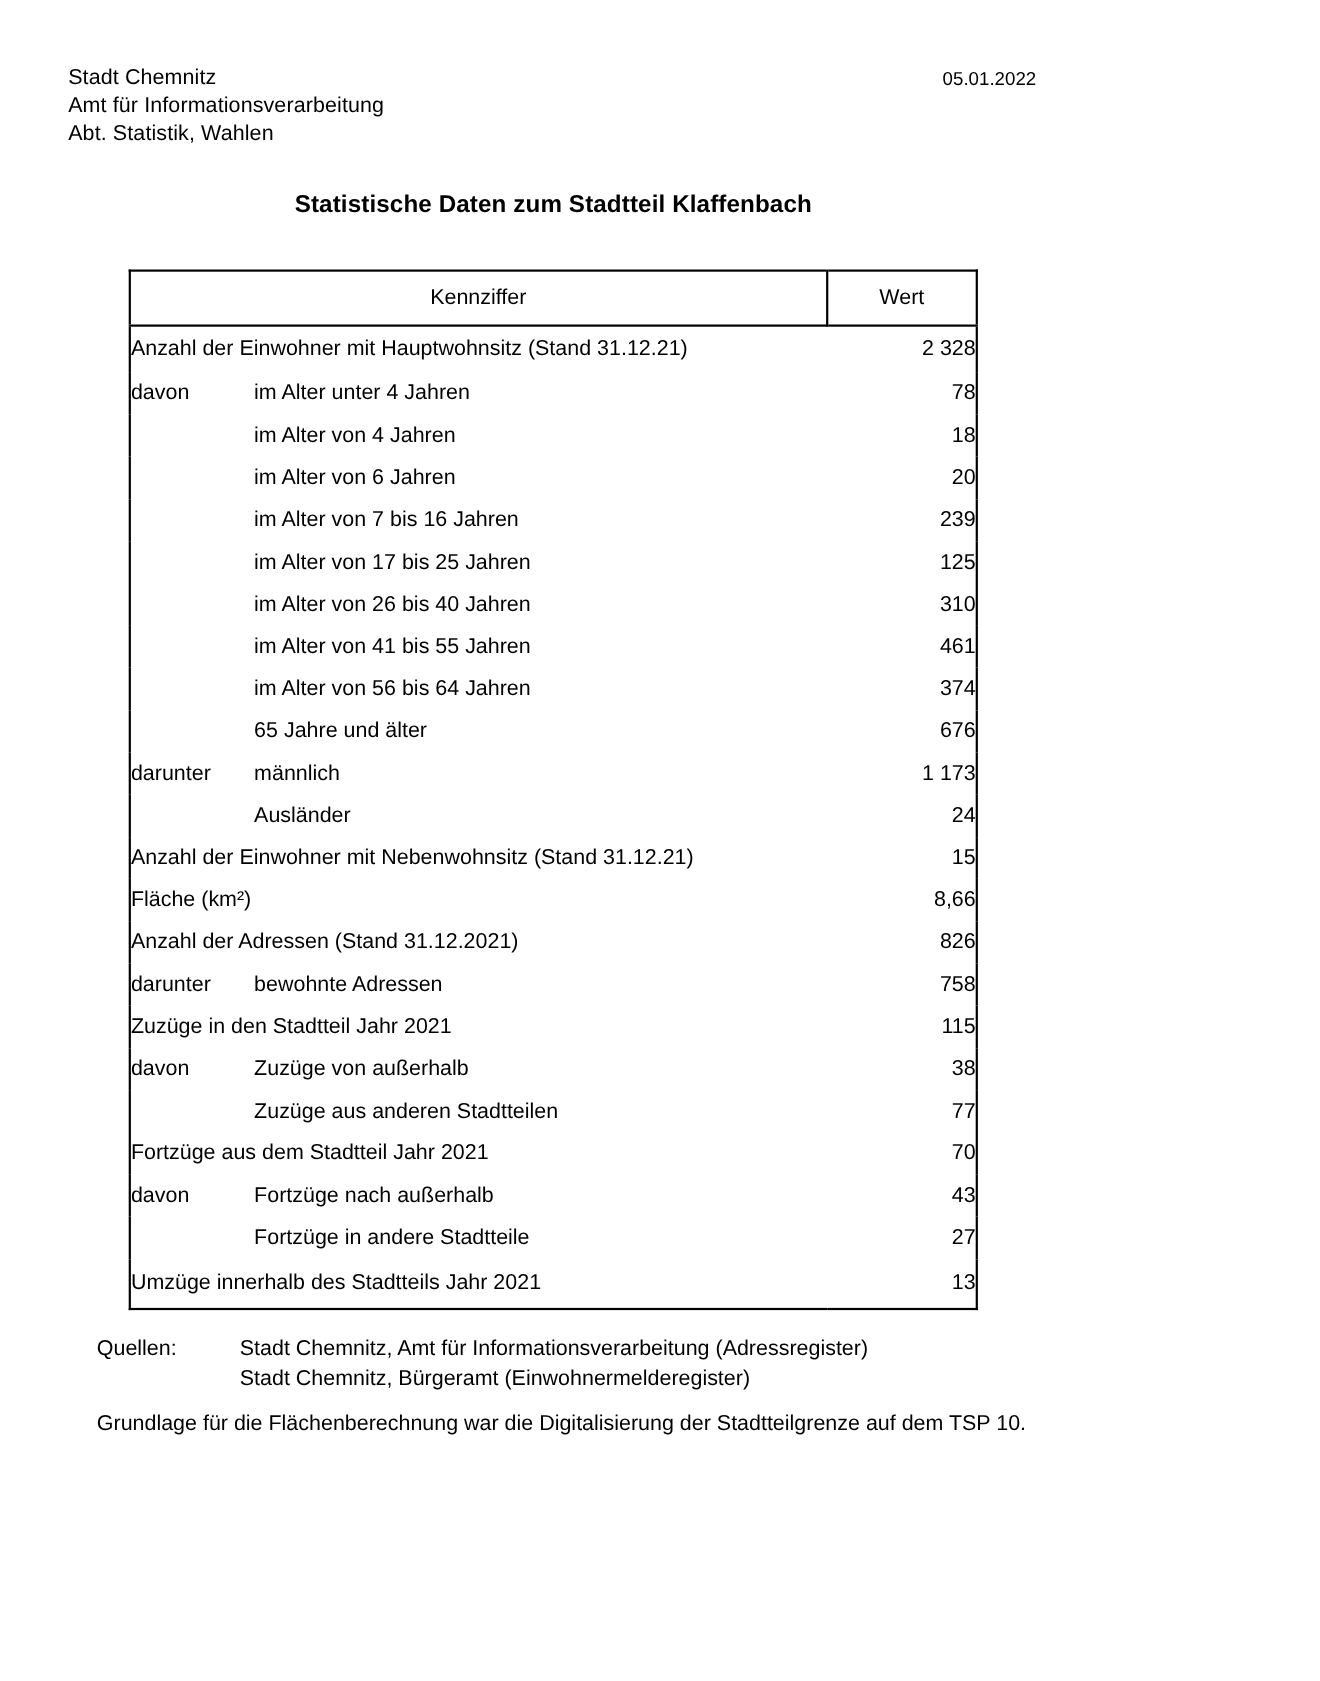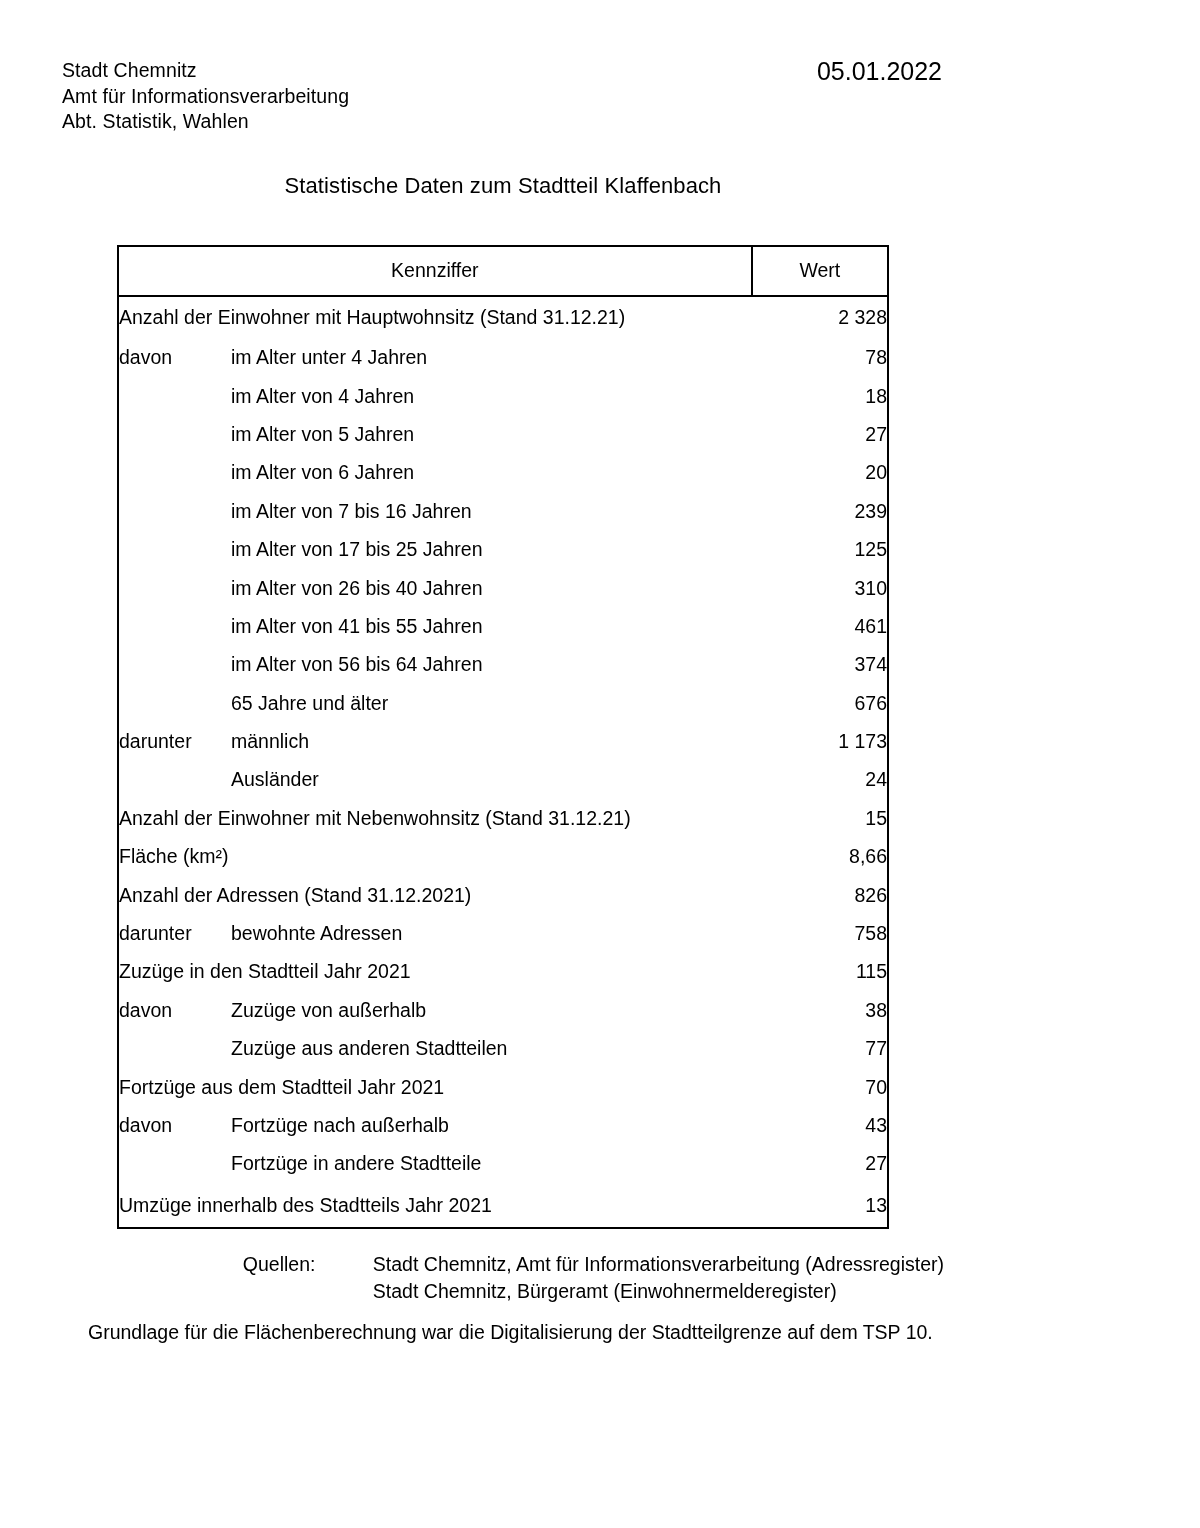--- a/index.html
+++ b/index.html
@@ -32,32 +32,32 @@
   }
   .issuer {
     font-size: 19.5px;
     line-height: 25.5px;
     letter-spacing: 0.1px;
   }
   .issuer div {
     white-space: nowrap;
   }
   .doc-date {
-    font-size: 25px;
+    font-size: 17px;
     line-height: 25.5px;
     padding-top: 1px;
     padding-right: 2px;
     margin-left: 47px;
   }
 
   
   .title {
     text-align: center;
     font-size: 22px;
-    font-weight: normal;
+    font-weight: bold;
     margin-top: 38px;
     letter-spacing: 0.1px;
   }
 
   
   .table-wrap {
     margin: 46px auto 0 auto;
     width: 772px;
   }
   table.stats {
@@ -116,21 +116,20 @@
     height: 44px;
   }
 
   
   .sources {
     margin-top: 22px;
     display: flex;
     font-size: 19.5px;
     line-height: 27px;
     padding-left: 26px;
-    justify-content: flex-end;
   }
   .sources-label {
     width: 130px;
     flex: 0 0 130px;
   }
   .sources-lines div {
     white-space: nowrap;
   }
   .note {
     margin-top: 16px;
@@ -173,24 +172,20 @@
           </tr>
           <tr>
             <td class="key"><span class="k-prefix">davon</span><span class="k-text">im Alter unter 4 Jahren</span></td>
             <td class="val">78</td>
           </tr>
           <tr>
             <td class="key"><span class="k-prefix"></span><span class="k-text">im Alter von 4 Jahren</span></td>
             <td class="val">18</td>
           </tr>
           <tr>
-            <td class="key"><span class="k-prefix"></span><span class="k-text">im Alter von 5 Jahren</span></td>
-            <td class="val">27</td>
-          </tr>
-          <tr>
             <td class="key"><span class="k-prefix"></span><span class="k-text">im Alter von 6 Jahren</span></td>
             <td class="val">20</td>
           </tr>
           <tr>
             <td class="key"><span class="k-prefix"></span><span class="k-text">im Alter von 7 bis 16 Jahren</span></td>
             <td class="val">239</td>
           </tr>
           <tr>
             <td class="key"><span class="k-prefix"></span><span class="k-text">im Alter von 17 bis 25 Jahren</span></td>
             <td class="val">125</td>

